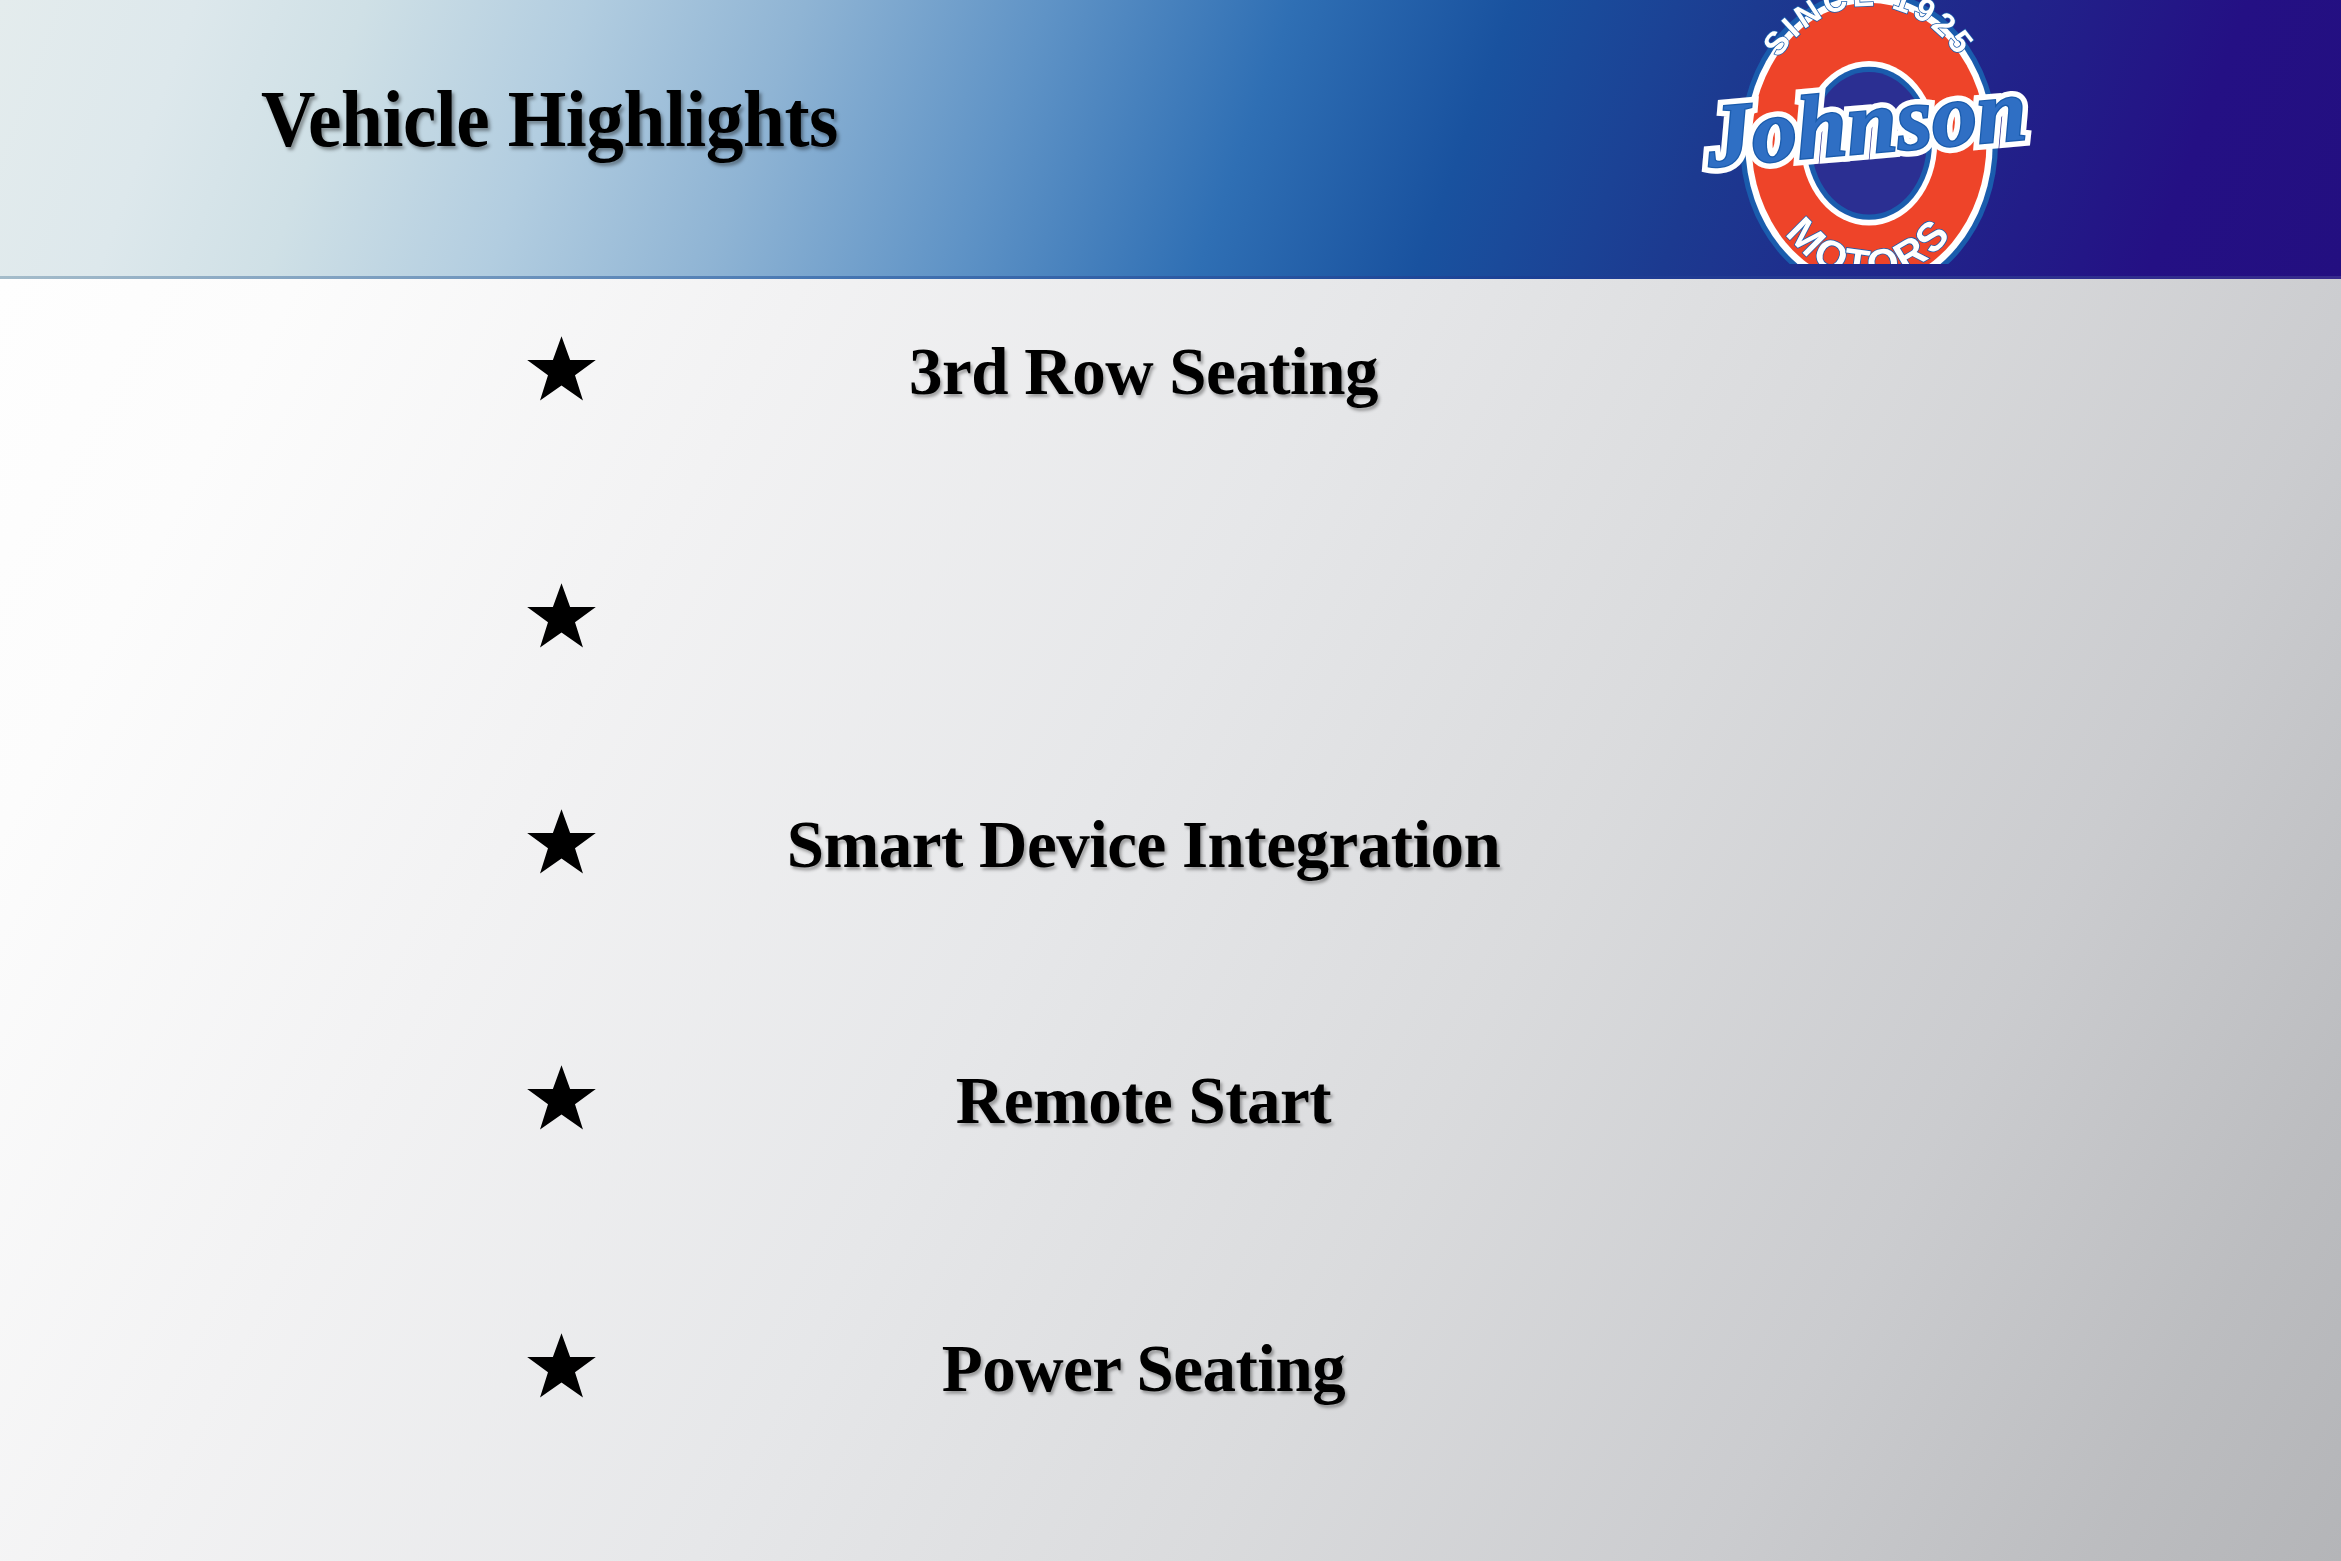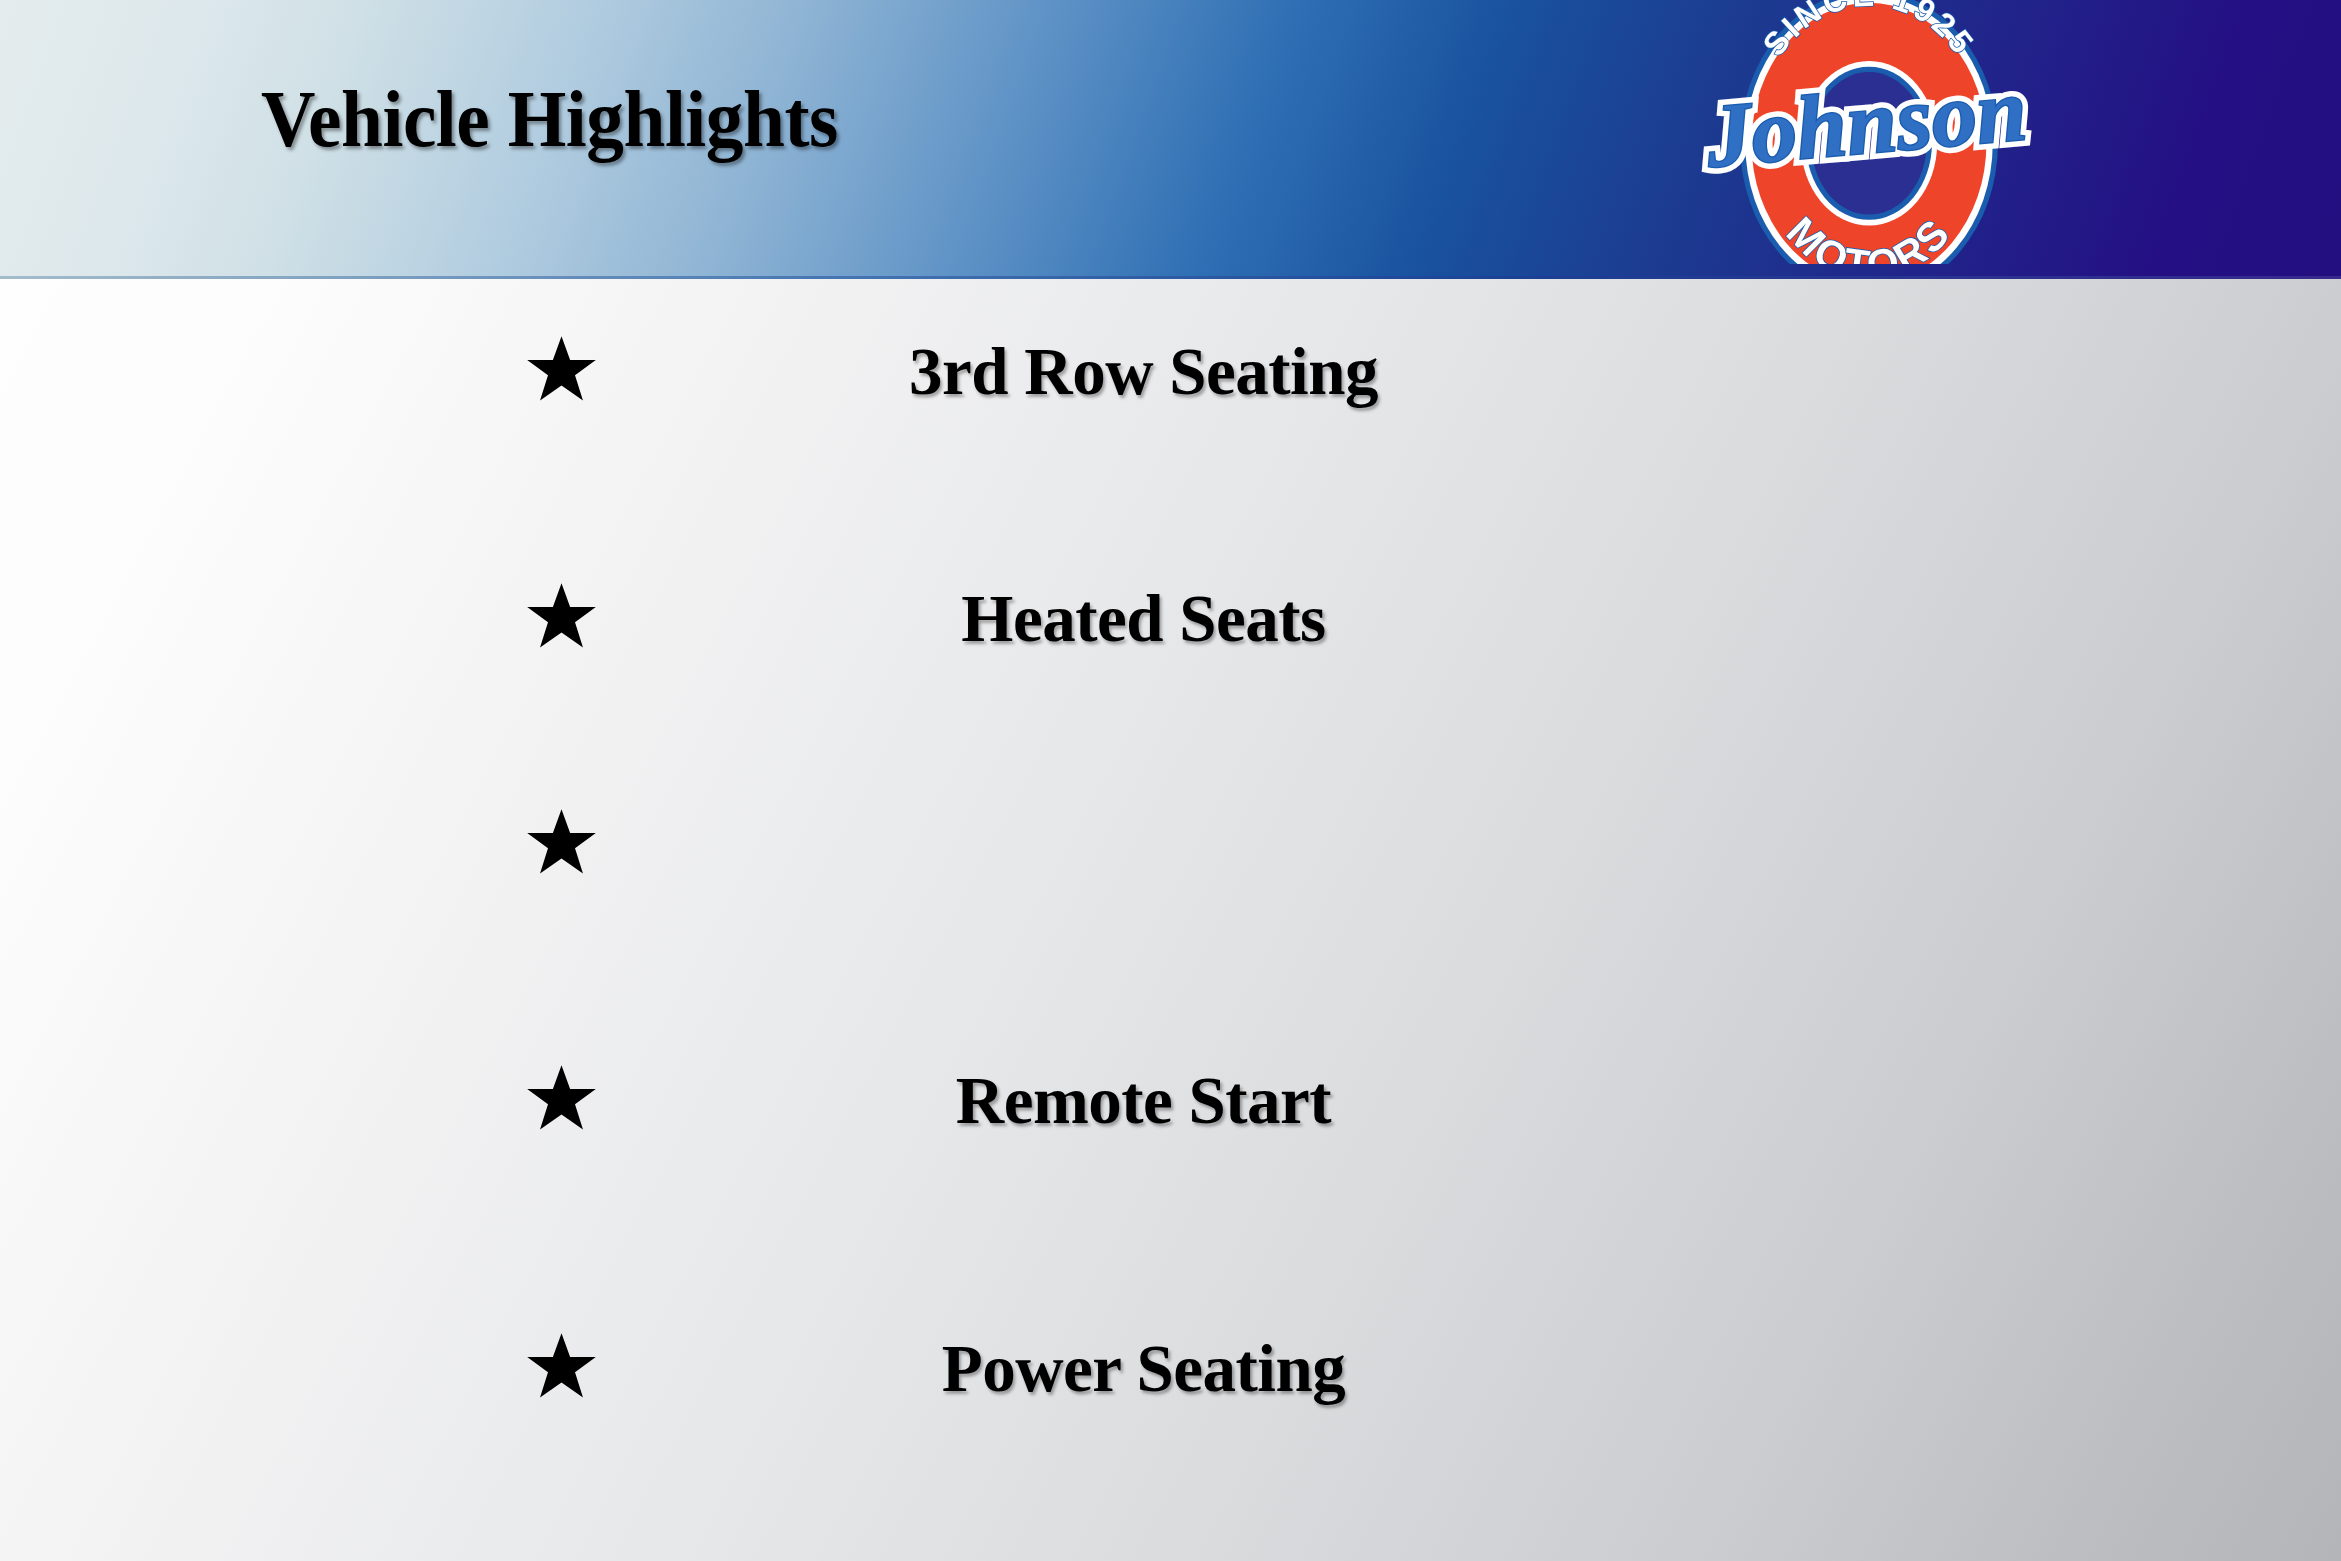--- a/index.html
+++ b/index.html
@@ -195,29 +195,29 @@
       </span>
       <span class="row-label">3rd Row Seating</span>
     </div>
 
     <div class="row row-1">
       <span class="star">
         <svg viewBox="0 0 100 100" xmlns="http://www.w3.org/2000/svg">
           <polygon fill="#000000" points="50,3 61.8,35.5 97,35.5 68.5,56.5 79.4,91 50,70.5 20.6,91 31.5,56.5 3,35.5 38.2,35.5"></polygon>
         </svg>
       </span>
-      <span class="row-label">Heated Seats</span>
     </div>
 
     <div class="row row-2">
       <span class="star">
         <svg viewBox="0 0 100 100" xmlns="http://www.w3.org/2000/svg">
           <polygon fill="#000000" points="50,3 61.8,35.5 97,35.5 68.5,56.5 79.4,91 50,70.5 20.6,91 31.5,56.5 3,35.5 38.2,35.5"></polygon>
         </svg>
       </span>
+      <span class="row-label">Smart Device Integration</span>
     </div>
 
     <div class="row row-3">
       <span class="star">
         <svg viewBox="0 0 100 100" xmlns="http://www.w3.org/2000/svg">
           <polygon fill="#000000" points="50,3 61.8,35.5 97,35.5 68.5,56.5 79.4,91 50,70.5 20.6,91 31.5,56.5 3,35.5 38.2,35.5"></polygon>
         </svg>
       </span>
       <span class="row-label">Remote Start</span>
     </div>

